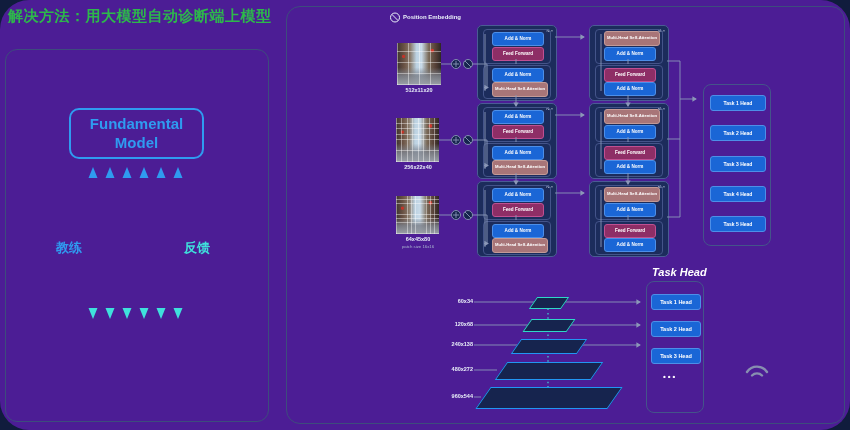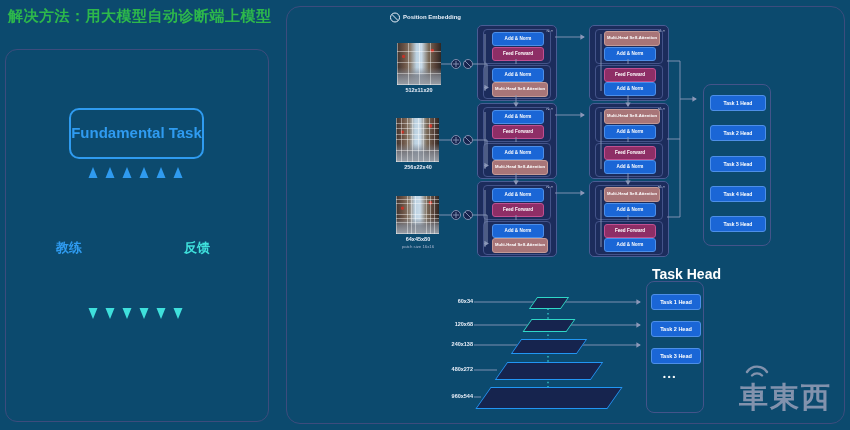--- a/index.html
+++ b/index.html
@@ -1,20 +1,21 @@
 <!DOCTYPE html>
 <html><head>
 <meta charset="utf-8">
 <style>
   html,body{margin:0;padding:0;background:#101c3d;}
   #page{
     position:relative;width:850px;height:430px;overflow:hidden;
-    background:#0c4a6e;
+    background:#4c1d95;
     font-family:"Liberation Sans","DejaVu Sans",sans-serif;
     color:#e8eef8;
+    border-radius:29px;
   }
   .panel{position:absolute;border:1.5px solid #3d4c7d;border-radius:12px;background:transparent;}
   #page-title{position:absolute;left:8px;top:7px;font-size:15px;font-weight:bold;color:#2db84b;letter-spacing:.5px;}
   
   .model-box{position:absolute;display:flex;align-items:center;justify-content:center;text-align:center;
     border-radius:10px;font-weight:bold;font-size:15px;line-height:1.25;}
   #fundamental-box{left:69px;top:108px;width:131px;height:47px;border:2px solid #2f9bf0;color:#2f9bf0;}
   #domain-box{left:69px;top:327px;width:131px;height:47px;border:2px solid #3fe0dc;color:#3fe0dc;}
   .side-label{position:absolute;top:239px;font-size:13px;font-weight:bold;}
   #coach-label{left:56px;color:#2f9bf0;}
@@ -38,42 +39,42 @@
       linear-gradient(90deg, #3e3430 0%, #6a5244 16%, #8a7a6a 30%, #bcd2e2 44%, #c8dae8 56%, #7a6a58 72%, #553f36 88%, #2e2724 100%);
   }
   .t1{--cell:11px;} .t2{--cell:5.5px;} .t3{--cell:3.8px;}
   .thumb-label{position:absolute;width:60px;text-align:center;font-size:5.5px;font-weight:bold;color:#e8eef8;z-index:4;}
   .thumb-note{position:absolute;width:60px;text-align:center;font-size:4.3px;color:#aab6d0;z-index:4;}
   #pos-embed-label{position:absolute;left:403px;top:14px;font-size:6px;font-weight:bold;color:#e8eef8;}
   .head-col{position:absolute;border:1px solid #44548a;border-radius:8px;z-index:4;}
   .taskbtn{position:absolute;background:#1a66d6;border:1px solid #4d8fe8;border-radius:3px;
     display:flex;align-items:center;justify-content:center;color:#fff;font-weight:bold;font-size:5px;z-index:5;}
   
-  #taskhead-title{position:absolute;left:652px;top:266px;font-size:14px;font-weight:bold;color:#fff;z-index:4;}
+  #taskhead-title{position:absolute;left:652px;top:266px;font-size:11px;font-weight:bold;color:#fff;z-index:4;font-style:italic;}
   .pyr-label{position:absolute;width:45px;text-align:right;font-size:5.5px;font-weight:bold;color:#e8eef8;z-index:7;}
   .pyr-shape{position:absolute;transform:skewX(-35deg);background:#16244e;z-index:6;}
   .pyr-teal{border:1.5px solid #2fd8c8;}
   .pyr-blue{border:1.5px solid #2196f3;}
   .ellipsis{position:absolute;color:#fff;font-weight:bold;font-size:8px;letter-spacing:2px;z-index:5;}
   
   #connectors{position:absolute;left:0;top:0;z-index:5;pointer-events:none;}
   
   #watermark{position:absolute;left:739px;top:378px;font-size:29px;font-weight:800;color:#8d99b3;opacity:.92;letter-spacing:2px;z-index:8;}
   #watermark-wifi{position:absolute;left:742px;top:360px;z-index:8;opacity:.92;}
 </style>
 </head>
 <body>
 
 <div id="page">
 
   <div id="page-title">解决方法：用大模型自动诊断端上模型</div>
 
   <div class="panel" style="left:5px;top:49px;width:262px;height:371px;"></div>
   <div class="model-box" id="fundamental-box">
-    <span>Fundamental Task</span>
+    <span>Fundamental Model</span>
   </div>
   <div class="side-label" id="coach-label">教练</div>
   <div class="side-label" id="feedback-label">反馈</div>
 
   <div class="panel" style="left:286px;top:6px;width:557px;height:416px;border-radius:14px;"></div>
   <div id="pos-embed-label">Position Embedding</div>
 
   <div class="thumb t1" style="left:397px;top:43px;width:44px;height:42px;"></div>
   <div class="thumb-label" style="left:389px;top:87px;">512x11x20</div>
   <div class="thumb t2" style="left:396px;top:118px;width:43px;height:44px;"></div>
@@ -265,15 +266,14 @@
 
     <path d="M548 300 V404" stroke="#3fd8d8" stroke-width="1.2" stroke-dasharray="1.5 2.8" fill="none"></path>
   </svg>
 
   <svg id="watermark-wifi" width="40" height="18" viewBox="0 0 40 18">
     <g stroke="#8d99b3" stroke-width="2.4" fill="none" stroke-linecap="round">
       <path d="M5 12 A12 12 0 0 1 25 12"></path>
       <path d="M10 15.5 A7 7 0 0 1 20 15.5"></path>
     </g>
   </svg>
-  <div id="watermark">車東西</div>
 
 </div>
 
 </body></html>

